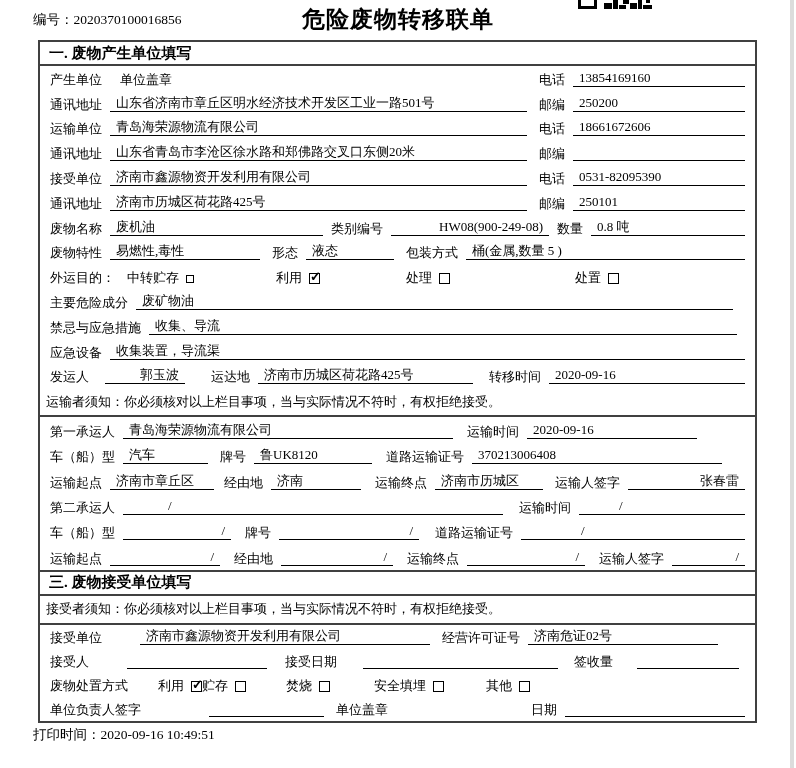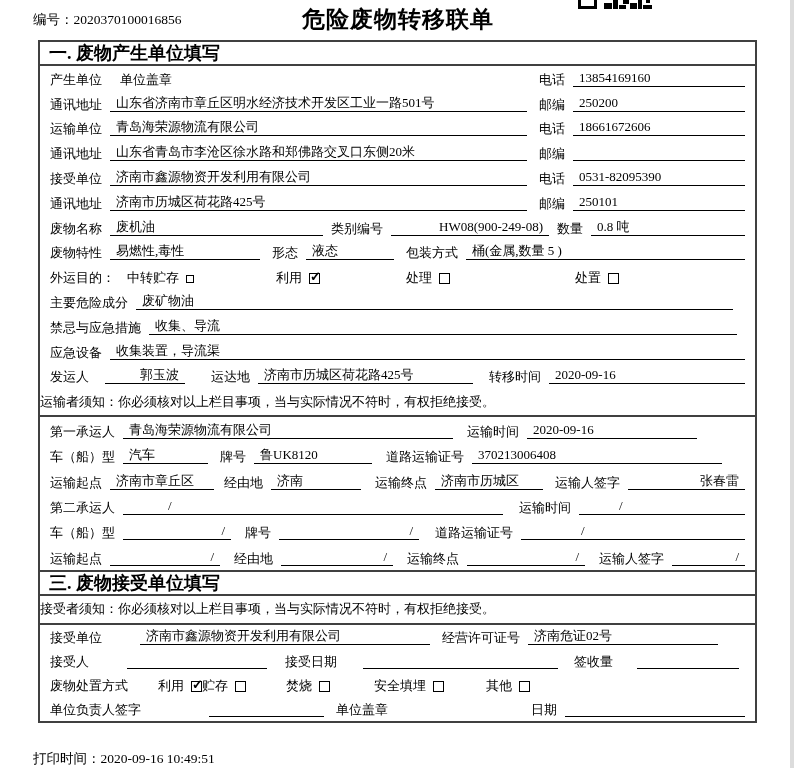--- a/index.html
+++ b/index.html
@@ -29,28 +29,28 @@
   .form-table{
     position:absolute;top:40px;left:38px;width:719px;
     border:2px solid #404040;
     box-sizing:border-box;
     background:#fff;
   }
   .sec{
     display:flex;align-items:center;
     height:24px;box-sizing:border-box;
     padding-left:9px;
-    font-weight:bold;font-size:18px;
+    font-weight:bold;font-size:15px;
     border-bottom:2px solid #404040;
   }
   .sec.bt{border-top:2px solid #404040;height:26px;}
   .notice{
     display:flex;align-items:center;
     height:29px;box-sizing:border-box;
-    padding-left:0;
+    padding-left:6px;
     border-bottom:2px solid #404040;
   }
   .r{
     display:flex;align-items:flex-end;
     height:24.8px;box-sizing:border-box;
     padding:0 10px 4px 10px;
   }
   .r.s2{height:25.4px;}
   .r.s3{height:24.2px;}
   .lbl{flex-shrink:0;white-space:nowrap;margin-right:8px;line-height:15px;}
@@ -71,21 +71,21 @@
     margin-left:7px;margin-bottom:1px;
     position:relative;flex-shrink:0;
   }
   .cb.small{width:8px;height:8px;border-width:1.2px;margin-bottom:2px;}
   .cb.checked::after{
     content:"\2713";
     position:absolute;left:0px;top:-5px;
     font-size:13px;font-weight:bold;
   }
   .print-time{
-    position:absolute;top:750px;left:33px;
+    position:absolute;top:726px;left:33px;
     font-size:13.5px;white-space:nowrap;
   }
 </style>
 </head>
 <body>
 
 <div class="page">
 
   <div class="doc-number"><span>编号：</span><span>2020370100016856</span></div>
 

